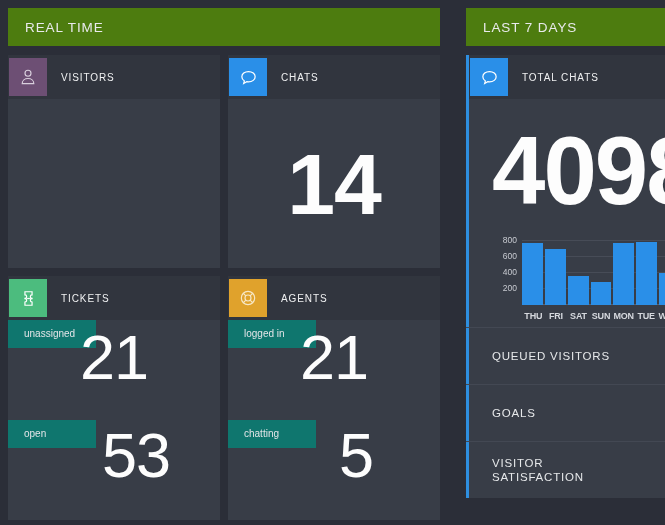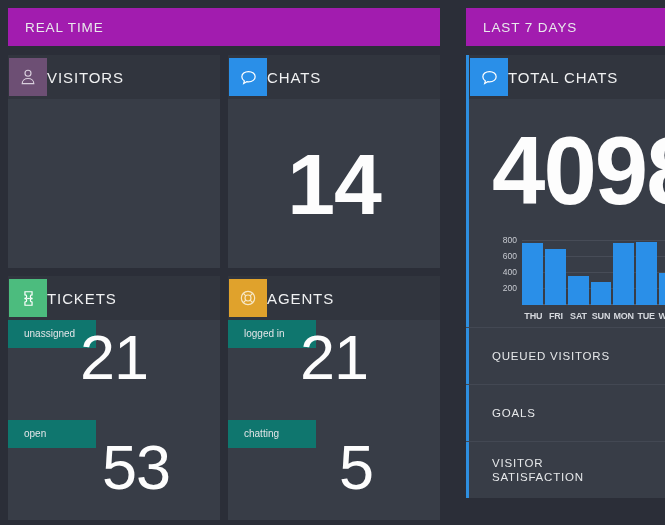--- a/index.html
+++ b/index.html
@@ -10,21 +10,21 @@
     overflow:hidden;
   }
   .stage { position:relative; width:665px; height:525px; }
 
   
   .col-left  { position:absolute; left:8px;  top:8px; width:432px; height:auto; }
   .col-right { position:absolute; left:466px; top:8px; width:400px; }
 
   
   .section-bar {
-    background:#a21caf;
+    background:#4d7c0f;
     height:38px;
     display:flex; align-items:center;
     padding-left:17px;
     color:#e9eaec;
     font-size:13.5px;
     letter-spacing:.9px;
     font-weight:400;
   }
 
   
@@ -36,23 +36,23 @@
     background:#31353e;
   }
   .icon-box {
     width:38px; height:38px;
     margin-left:1px;
     display:flex; align-items:center; justify-content:center;
     flex:0 0 38px;
   }
   .icon-box svg { display:block; }
   .card-title {
-    margin-left:0;
+    margin-left:14px;
     color:#f0f1f2;
-    font-size:15px;
+    font-size:10px;
     letter-spacing:.9px;
   }
 
   
   .rt-grid {
     margin-top:9px;
     display:grid;
     grid-template-columns:212px 212px;
     gap:8px;
   }
@@ -78,21 +78,21 @@
   }
   .split-num {
     position:absolute; left:0; right:0; top:6px;
     text-align:center;
     color:#fdfdfd;
     font-weight:400;
     font-size:63px;
     line-height:1;
     letter-spacing:-1px;
   }
-  .split-row.second .split-num { top:16px;padding-left:44px; }
+  .split-row.second .split-num { top:4px;padding-left:44px; }
 
   
   .right-body {
     position:relative;
     background:#383d47;
     margin-top:9px;
   }
   .right-accent {
     position:absolute; left:0; top:0; bottom:0;
     width:3px;

